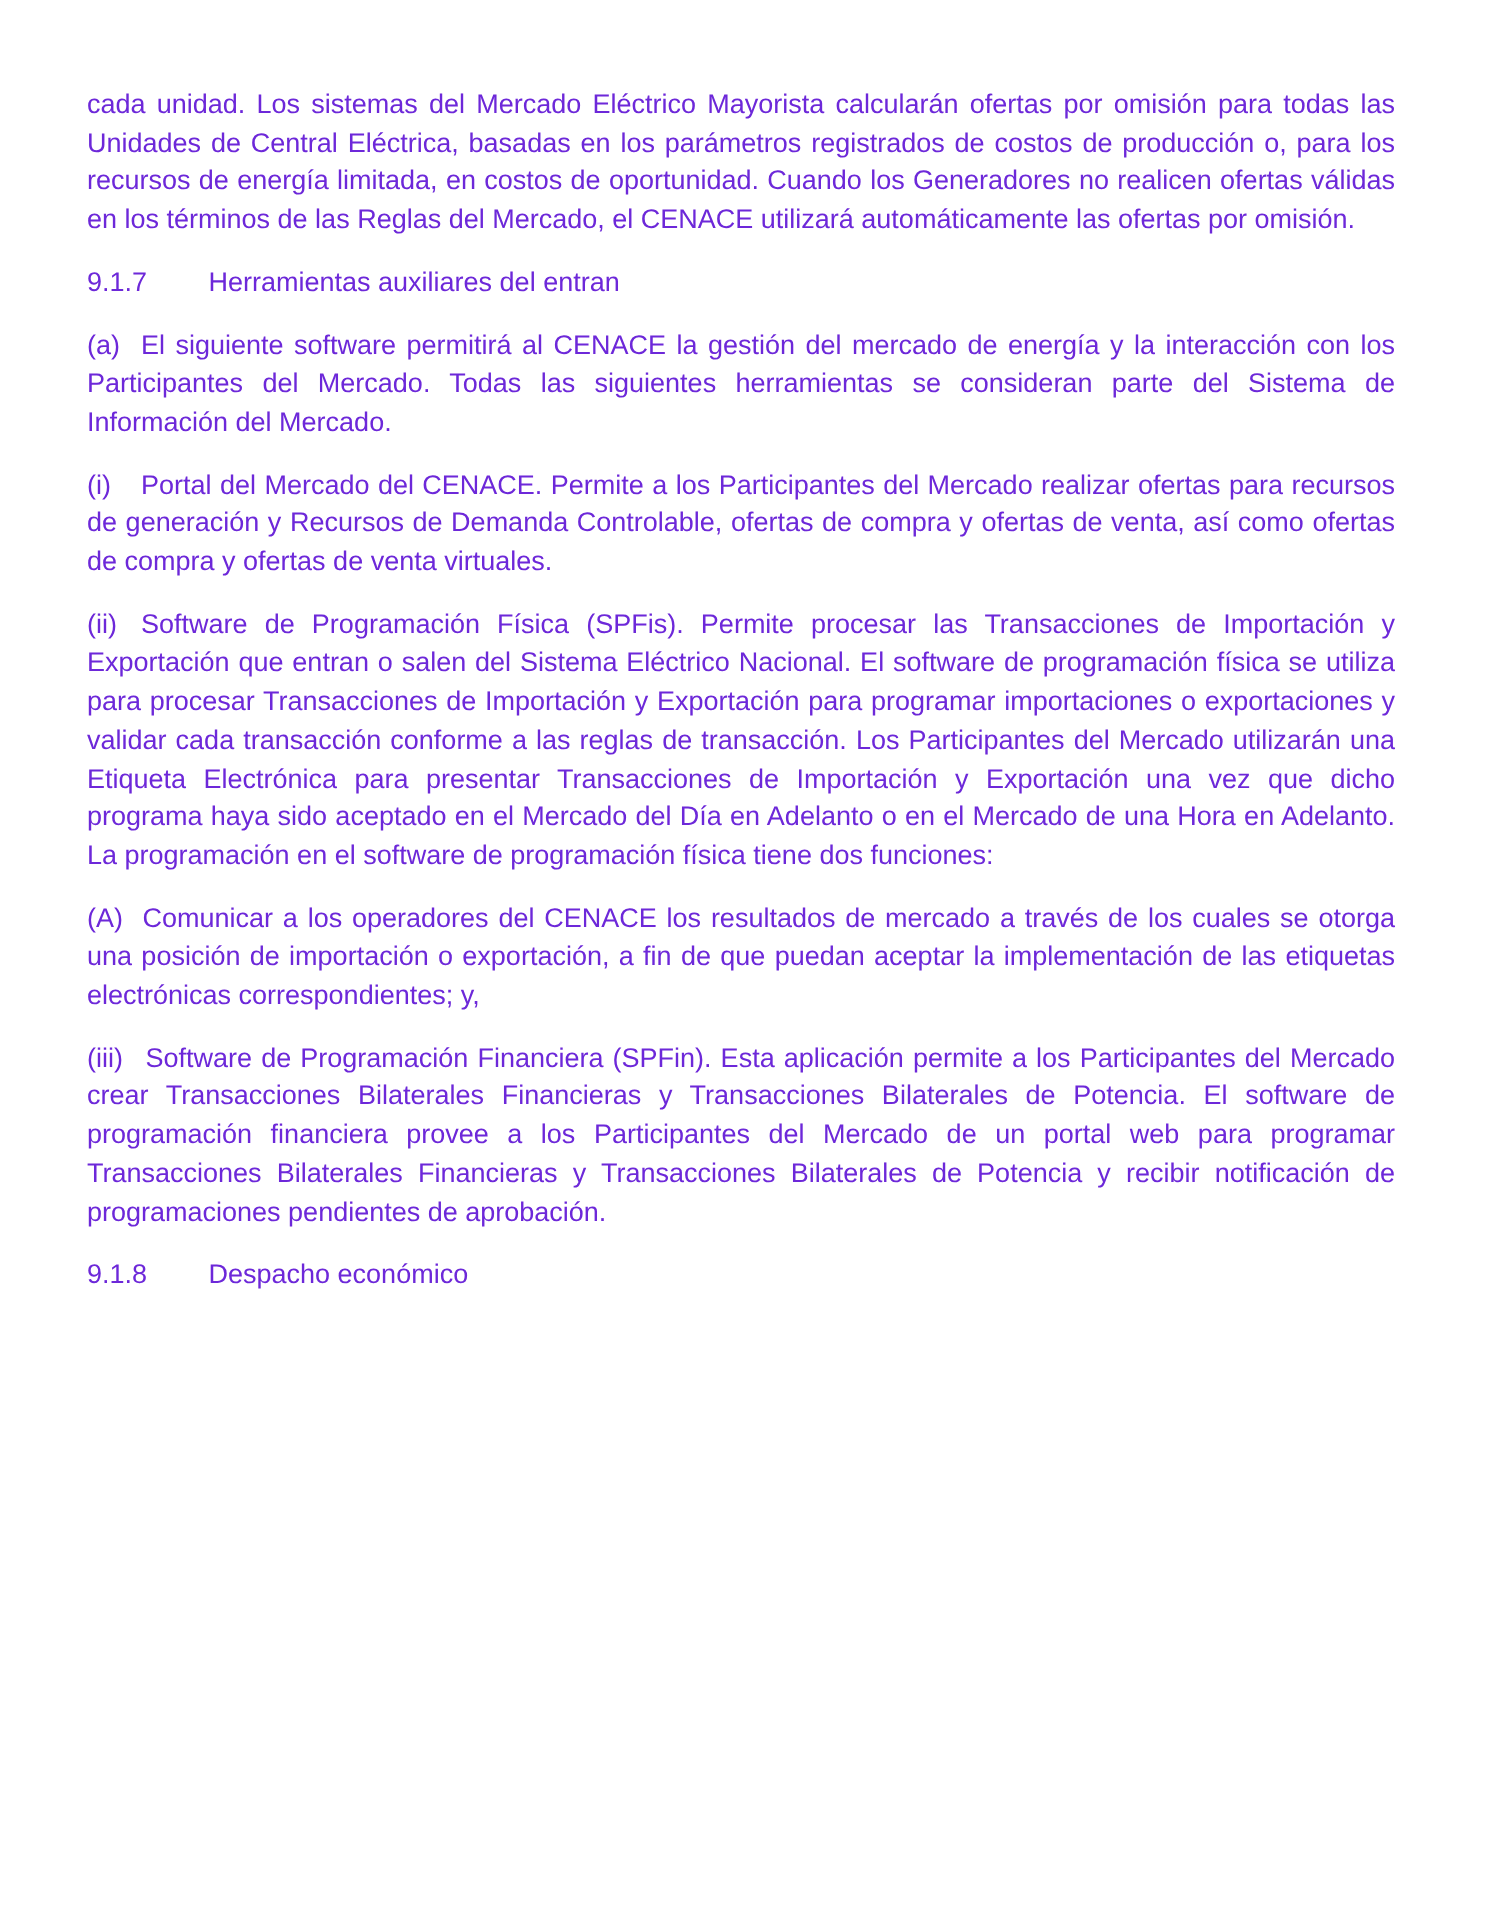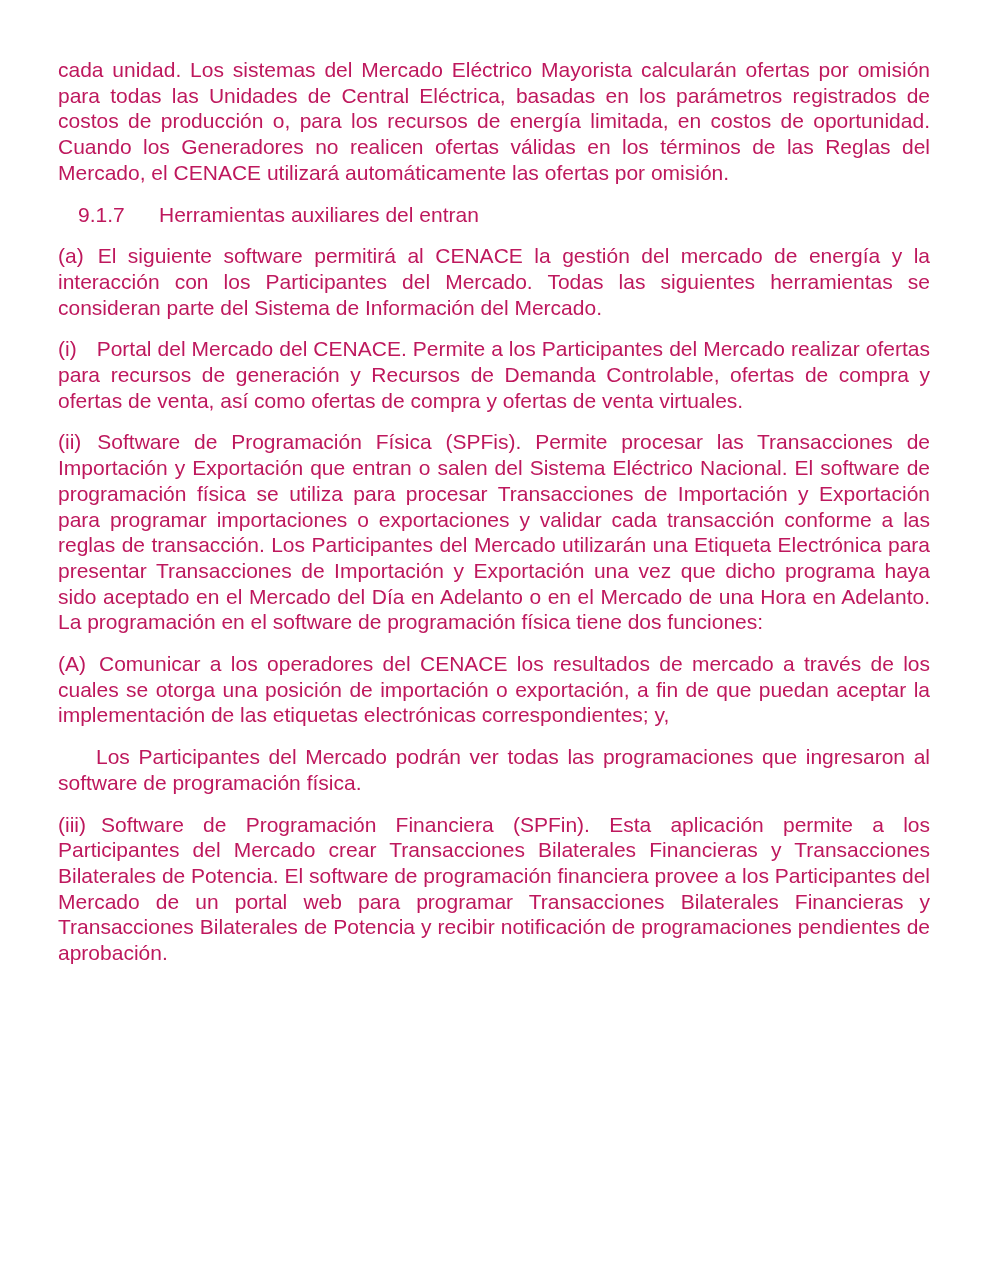--- a/index.html
+++ b/index.html
@@ -3,31 +3,31 @@
   <meta charset="utf-8">
   <style>
     html, body { margin: 0; padding: 0; background: #ffffff; }
     body { width: 990px; height: 1280px; position: relative; overflow: hidden; }
     .page {
       position: absolute;
       left: 58px;
       top: 57px;
       width: 872px;
       font-family: "Liberation Sans", sans-serif;
-      font-size: 21px;
+      font-size: 18px;
       line-height: 25.7px;
-      color: #be185d;
+      color: #6d28d9;
     }
     .para {
       margin: 0 0 16px 0;
       text-align: justify;
     }
     .para .label { display: inline-block; }
     .heading { margin: 0 0 16px 0; white-space: nowrap; }
-    .heading .num { display: inline-block; width: 81px; margin-left: 20px; }
+    .heading .num { display: inline-block; width: 81px; }
     .indent { text-indent: 38px; }
   </style>
 </head>
 <body>
 
 <div class="page">
 
   <p class="para">
     <span>cada unidad. Los sistemas del Mercado Eléctrico Mayorista calcularán ofertas por omisión para todas las Unidades de Central Eléctrica, basadas en los parámetros registrados de costos de producción o, para los recursos de energía limitada, en costos de oportunidad. Cuando los Generadores no realicen ofertas válidas en los términos de las Reglas del Mercado, el CENACE utilizará automáticamente las ofertas por omisión.</span>
   </p>
@@ -46,24 +46,24 @@
 
   <p class="para">
     <span class="label" style="margin-right:16px">(ii)</span><span>Software de Programación Física (SPFis). Permite procesar las Transacciones de Importación y Exportación que entran o salen del Sistema Eléctrico Nacional. El software de programación física se utiliza para procesar Transacciones de Importación y Exportación para programar importaciones o exportaciones y validar cada transacción conforme a las reglas de transacción. Los Participantes del Mercado utilizarán una Etiqueta Electrónica para presentar Transacciones de Importación y Exportación una vez que dicho programa haya sido aceptado en el Mercado del Día en Adelanto o en el Mercado de una Hora en Adelanto. La programación en el software de programación física tiene dos funciones:</span>
   </p>
 
   <p class="para">
     <span class="label" style="margin-right:13px">(A)</span><span>Comunicar a los operadores del CENACE los resultados de mercado a través de los cuales se otorga una posición de importación o exportación, a fin de que puedan aceptar la implementación de las etiquetas electrónicas correspondientes; y,</span>
   </p>
 
 
-  <p class="para indent">
-    <span>Los Participantes del Mercado podrán ver todas las programaciones que ingresaron al software de programación física.</span>
-  </p>
 
   <p class="para">
     <span class="label" style="margin-right:15px">(iii)</span><span>Software de Programación Financiera (SPFin). Esta aplicación permite a los Participantes del Mercado crear Transacciones Bilaterales Financieras y Transacciones Bilaterales de Potencia. El software de programación financiera provee a los Participantes del Mercado de un portal web para programar Transacciones Bilaterales Financieras y Transacciones Bilaterales de Potencia y recibir notificación de programaciones pendientes de aprobación.</span>
   </p>
 
 
+  <div class="heading">
+    <span class="num">9.1.8</span><span>Despacho económico</span>
+  </div>
 
 
 </div>
 
 </body></html>

